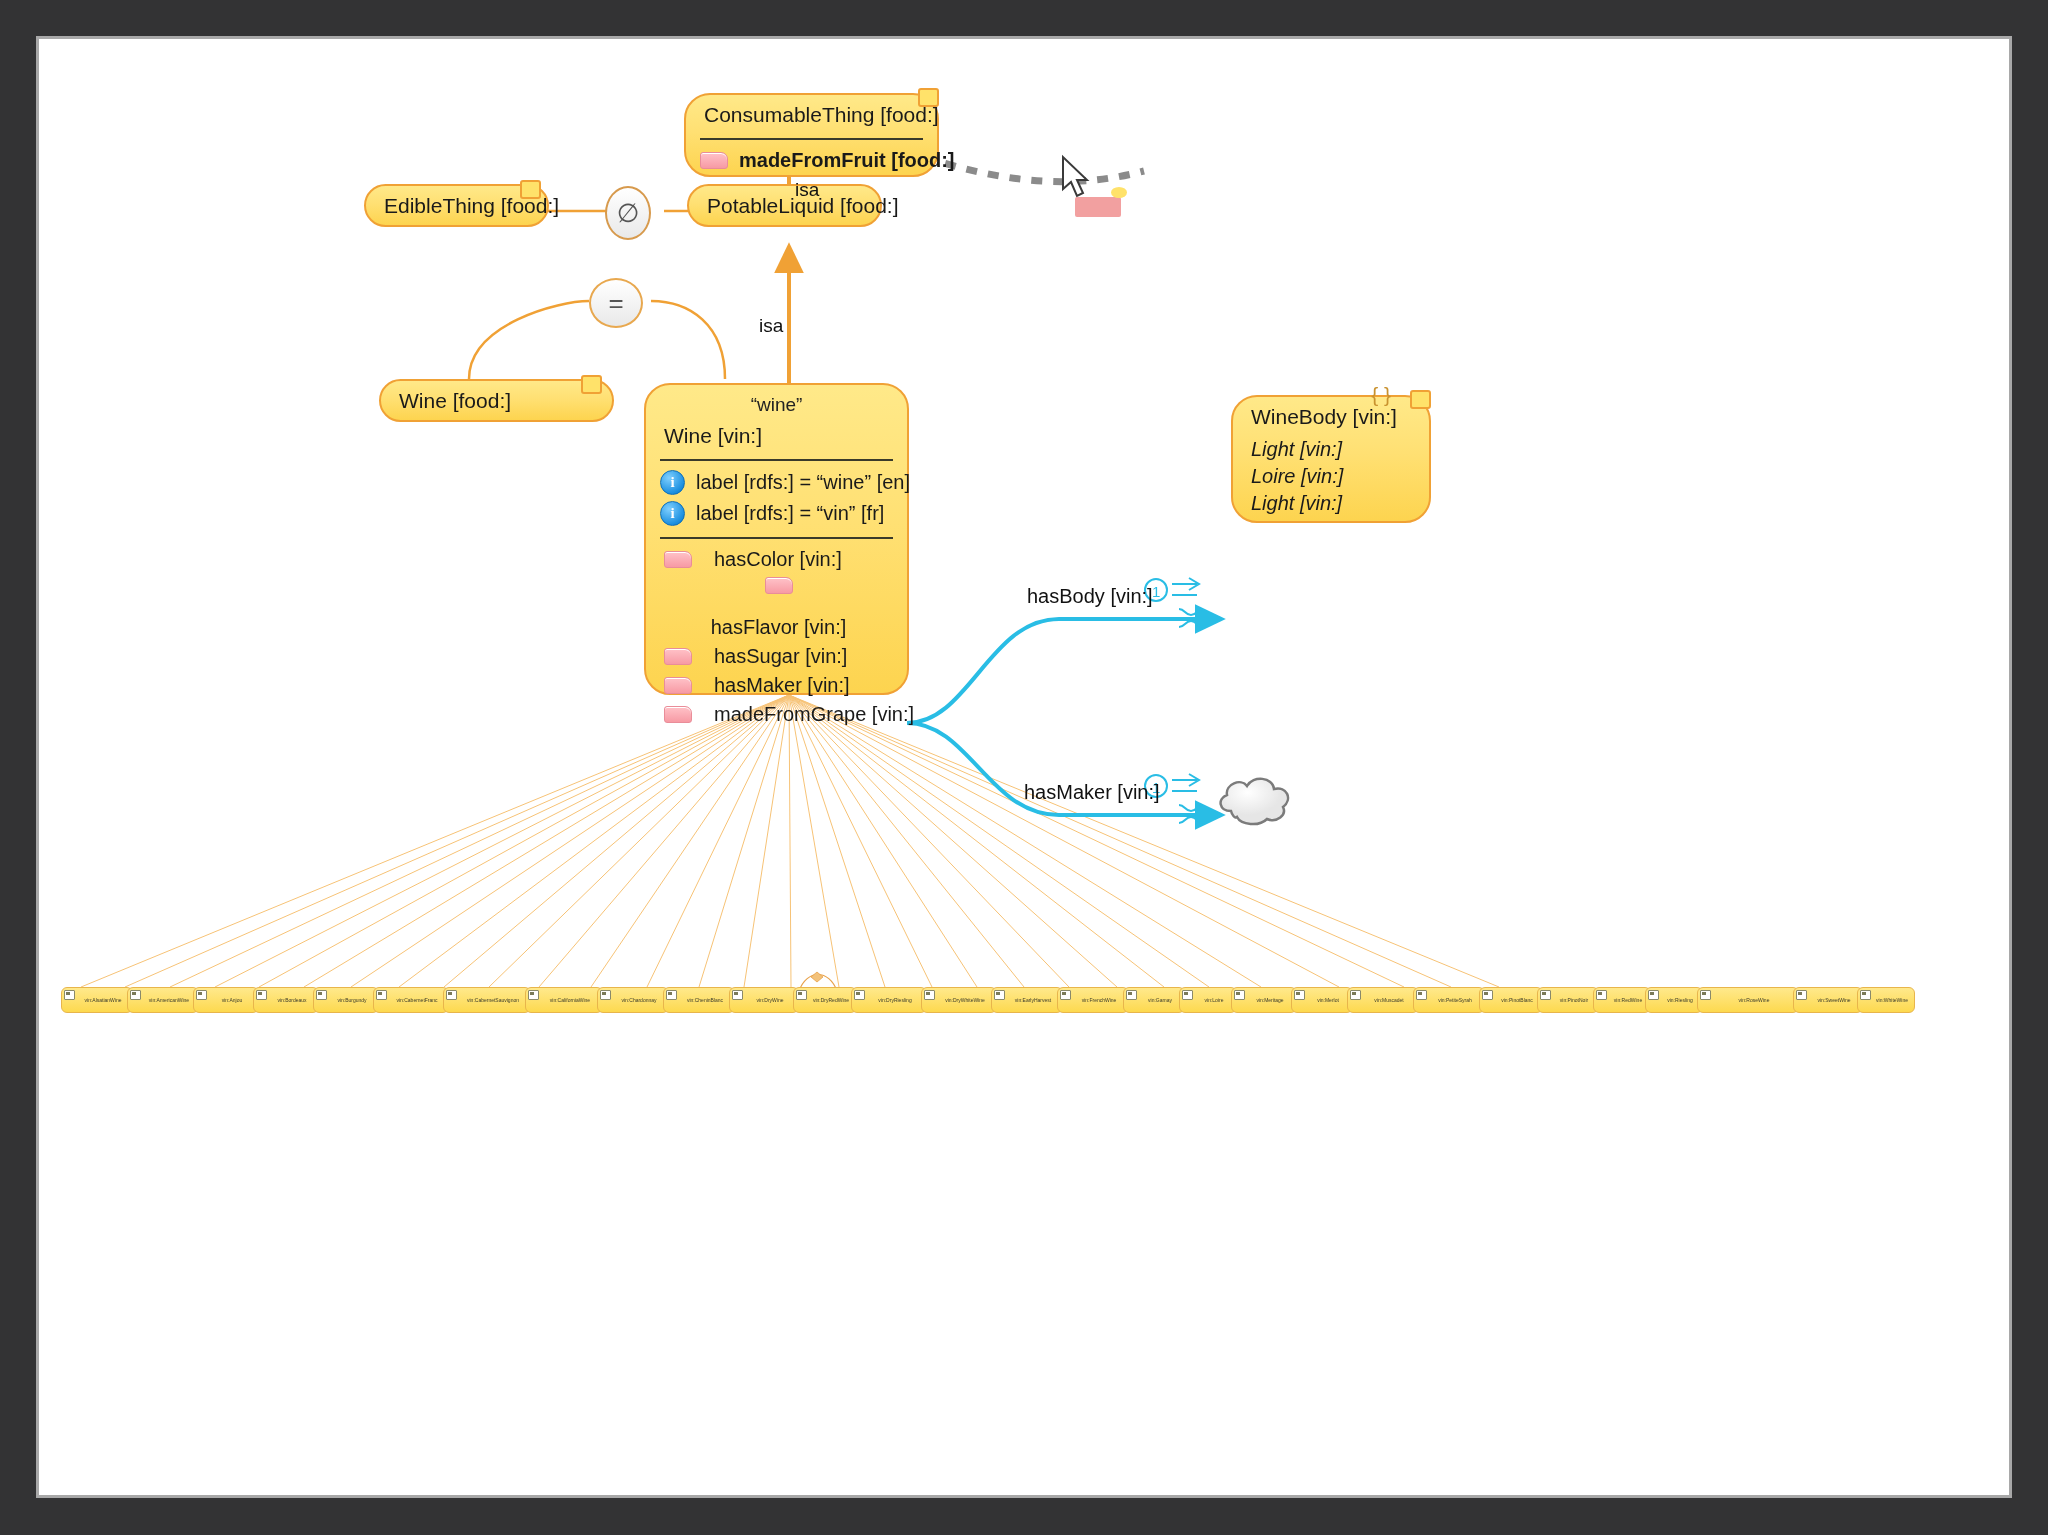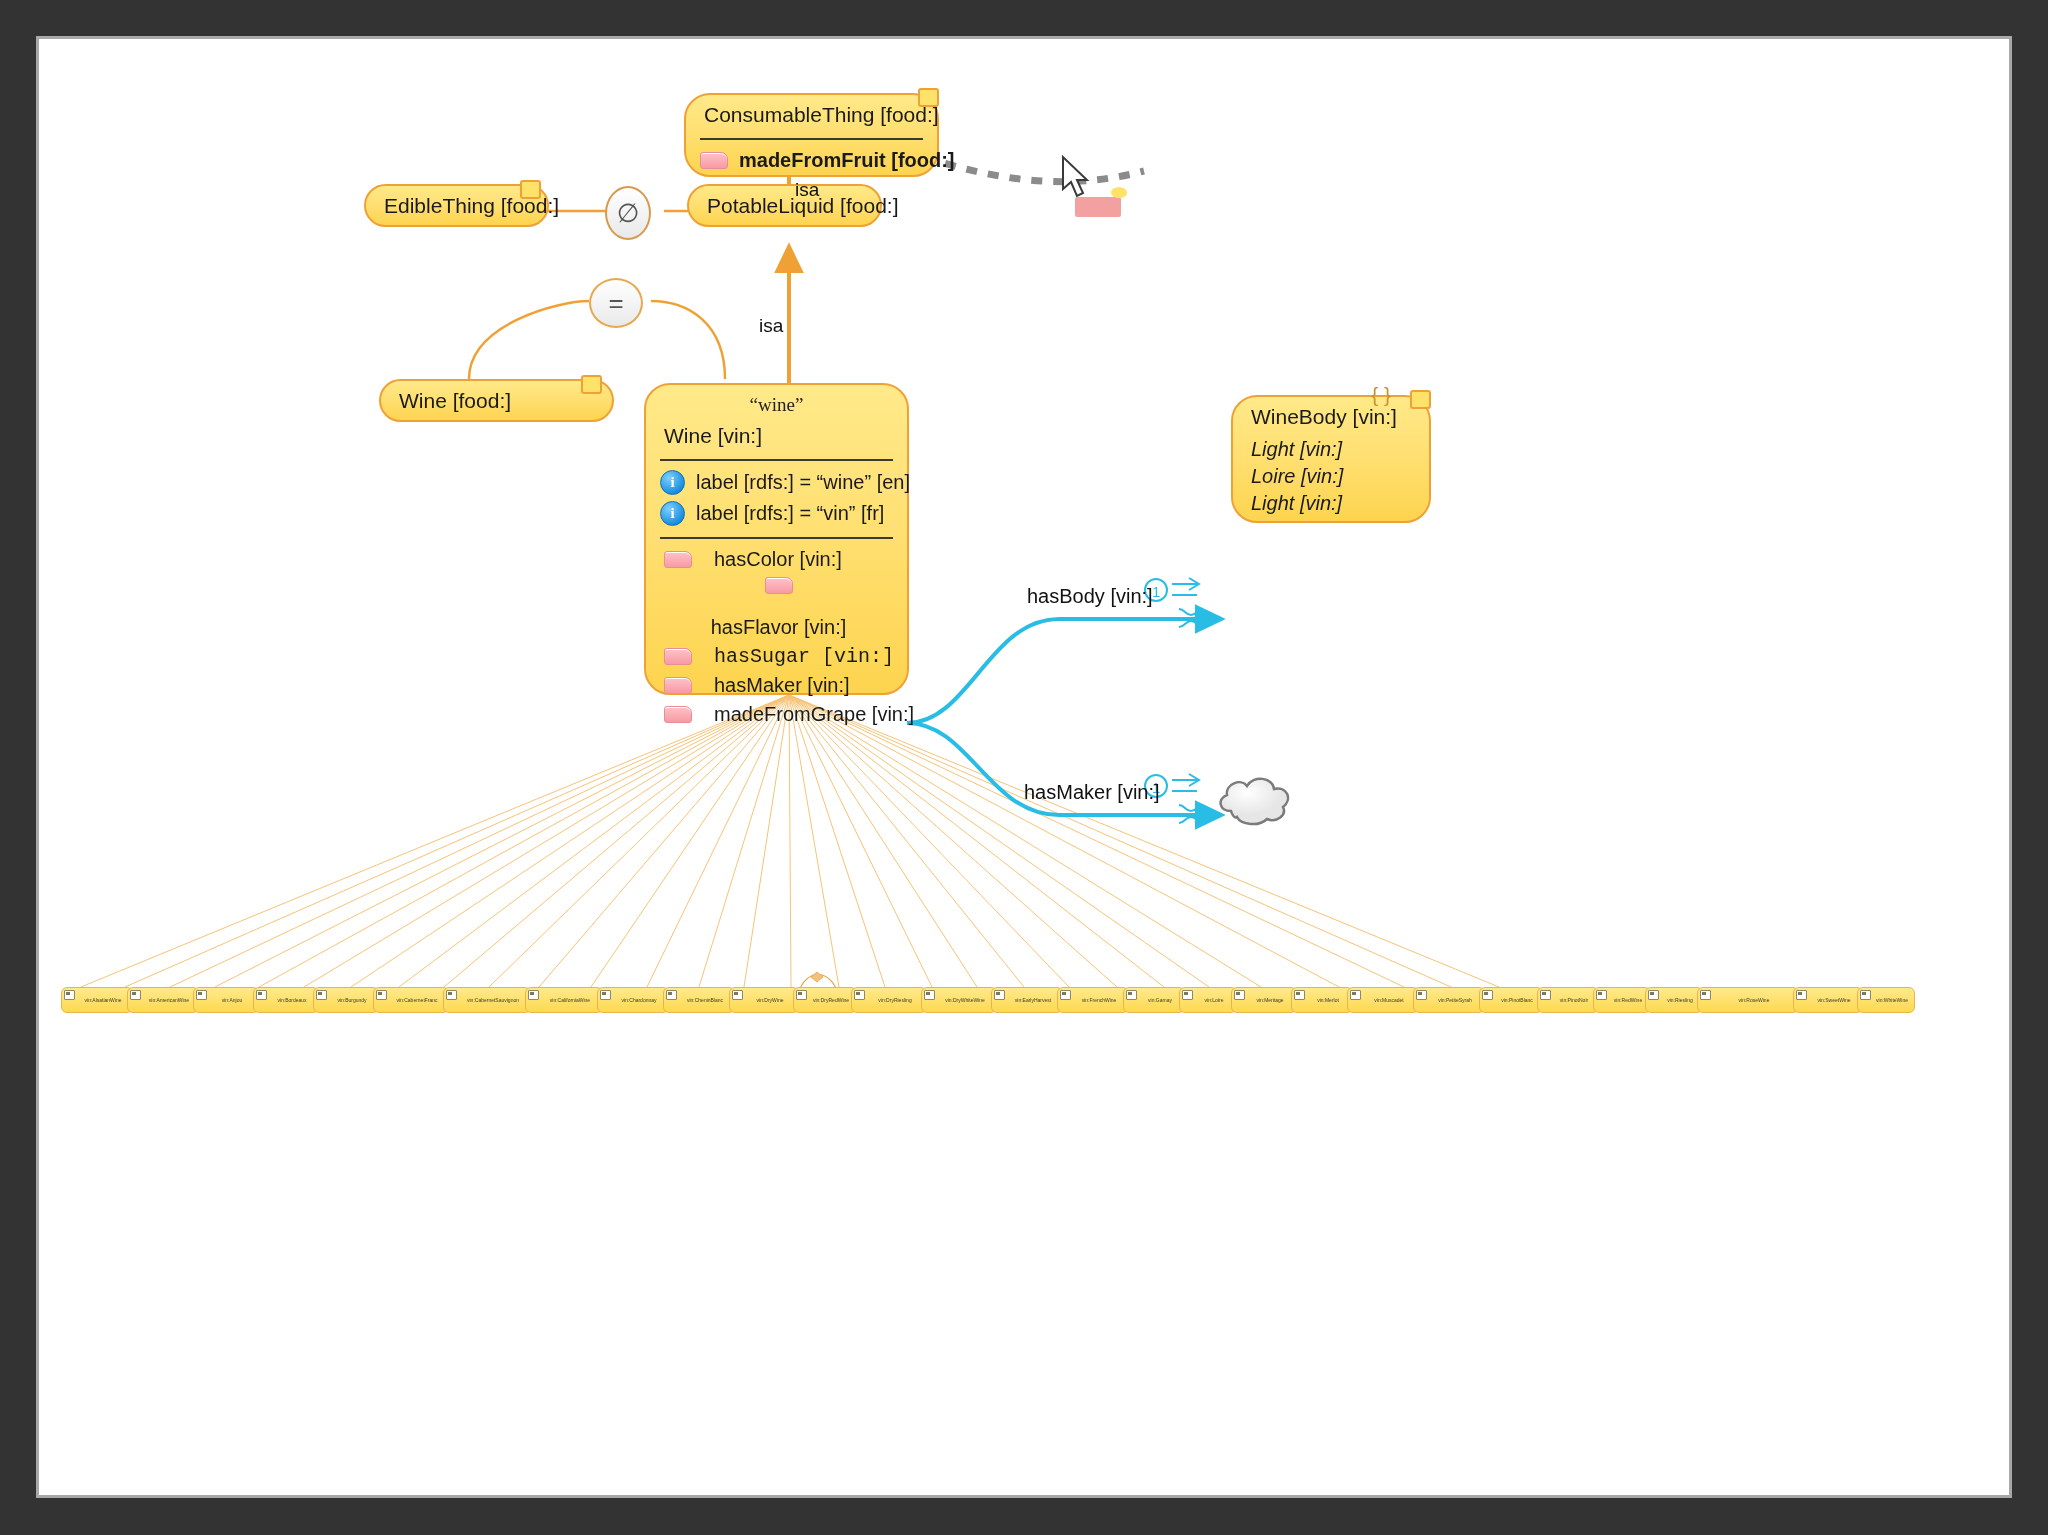--- a/index.html
+++ b/index.html
@@ -10,21 +10,21 @@
           background:#ffffff;border:3px solid #a8a8a8;box-sizing:border-box;}
   #canvas{position:absolute;inset:0;overflow:hidden;background:#fff;}
 
   
   .node{position:absolute;box-sizing:border-box;
         background:linear-gradient(180deg,#ffe989 0%,#ffe073 45%,#fdd44f 100%);
         border:2px solid #f0a135;border-radius:26px;
         color:#1a1a1a;}
   .node.pill{border-radius:999px;}
   .node .title{text-align:left;font-size:21px;line-height:1.25;padding:7px 18px 6px;white-space:nowrap;}
-  .node .quoted{text-align:center;font-size:19px;padding-top:9px;color:#222;font-family:Liberation Serif, serif;}
+  .node .quoted{text-align:center;font-size:19px;padding-top:9px;color:#222;}
   .hr{height:0;border-top:2px solid #3a3a2a;margin:4px 14px 6px;}
 
   
   .tab{position:absolute;width:17px;height:15px;right:-2px;top:-7px;
        background:#ffe26a;border:2px solid #f0a135;border-radius:3px;}
 
   
   .row{display:flex;align-items:center;gap:11px;font-size:20px;
        padding:3px 14px;white-space:nowrap;}
   .ico-prop{width:26px;height:15px;flex:none;border-radius:3px 7px 3px 3px;
@@ -205,21 +205,21 @@
     </div>
     <div class="hr" style="margin-top:8px;"></div>
     <div class="row" style="padding-left:18px;gap:22px;">
       <span class="ico-prop"></span>
       <span>hasColor [vin:]</span>
     </div>
     <div class="row" style="padding-left:18px;gap:22px;flex-direction:column;">
       <span class="ico-prop"></span>
       <span>hasFlavor [vin:]</span>
     </div>
-    <div class="row" style="padding-left:18px;gap:22px;font-family:Liberation Mono, monospace;">
+    <div class="row" style="padding-left:18px;gap:22px;">
       <span class="ico-prop"></span>
       <span>hasSugar [vin:]</span>
     </div>
     <div class="row" style="padding-left:18px;gap:22px;">
       <span class="ico-prop"></span>
       <span>hasMaker [vin:]</span>
     </div>
     <div class="row" style="padding-left:18px;gap:22px;">
       <span class="ico-prop"></span>
       <span>madeFromGrape [vin:]</span>

